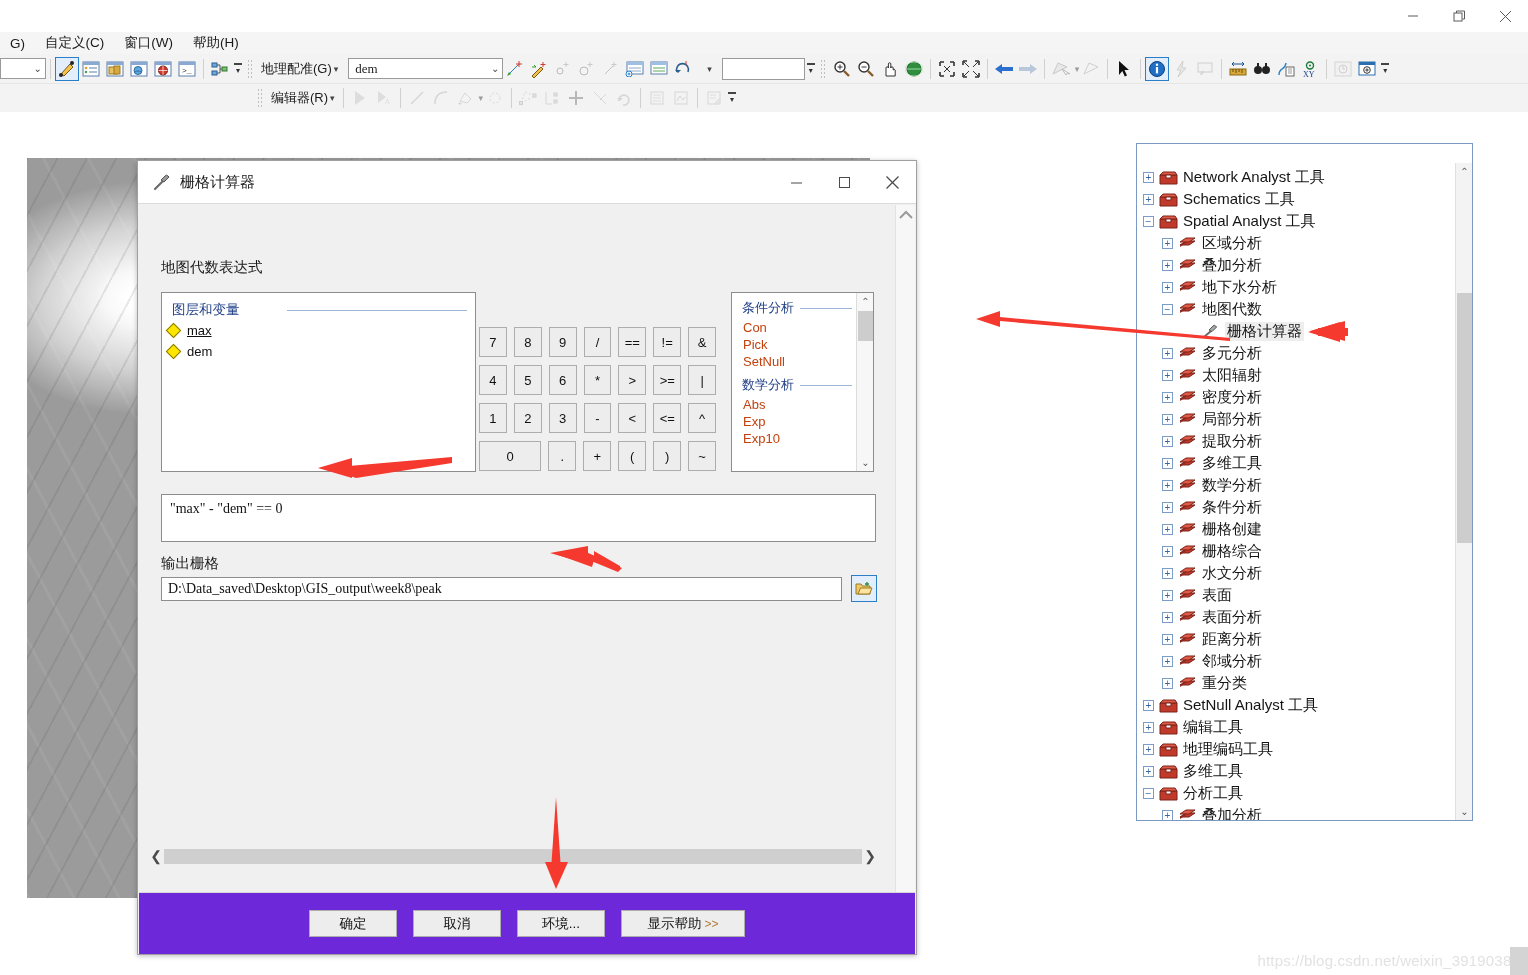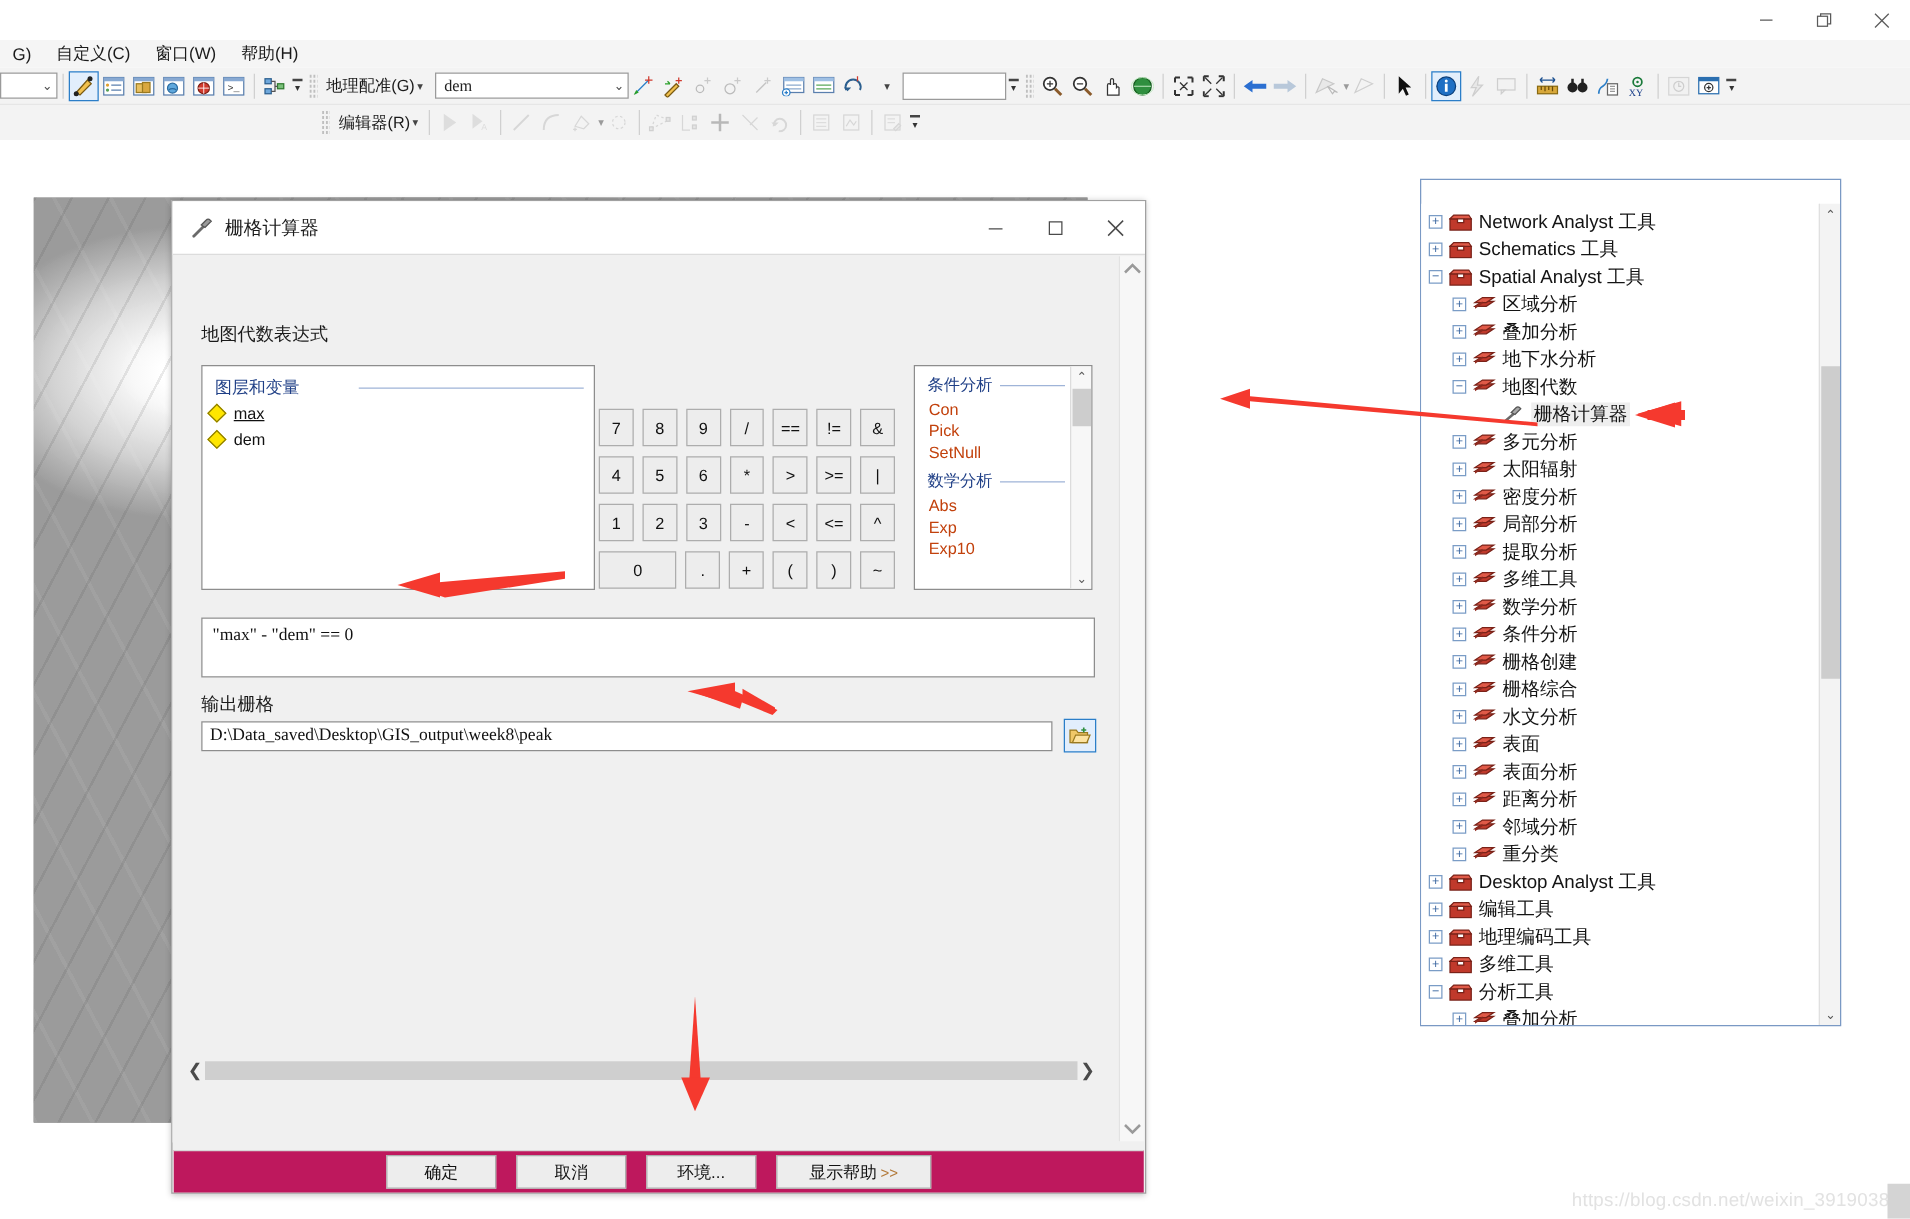--- a/index.html
+++ b/index.html
@@ -166,22 +166,22 @@
   }
 
   .hscroll {
     position: absolute; left: 10px; bottom: 48px; width: 730px; height: 20px;
     display: flex; align-items: center;
   }
   .hscroll .a { width: 16px; display: flex; align-items: center; justify-content: center; color: #4a4a4a; font-size: 14px; }
   .hscroll .track { flex: 1; height: 15px; background: #cfcfcf; }
 
   .dlg-footer {
-    position: absolute; left: 1px; bottom: 0; width: 776px; height: 34px;
-    background: #be185d; border-top: 1px solid #d7d7d7;
+    position: absolute; left: 1px; bottom: 0; width: 776px; height: 62px;
+    background: #6d28d9; border-top: 1px solid #d7d7d7;
     display: flex; align-items: center; justify-content: center;
   }
   .fbtn {
     width: 88px; height: 27px; border: 1px solid #adadad; background: #ededed;
     font-size: 13.5px; color: #111; display: flex; align-items: center; justify-content: center;
     margin: 0 8px;
   }
   .fbtn.wide { width: 124px; }
   .fbtn .gt { color: #b37a3a; margin-left: 3px; font-size: 12px; }
 
@@ -919,21 +919,21 @@
           </div>
           <div class="node lvl1">
             <span class="exp">+</span>
             <span class="ico">
               <svg width="19" height="15" viewBox="0 0 19 15">
                 <path d="M1 5 h17 v9 H1z" fill="#c0392b" stroke="#7a2218"></path>
                 <path d="M1 5 L4 2 h12 l2 3z" fill="#e05a48" stroke="#7a2218"></path>
                 <path d="M7 5 h5 v3 H7z" fill="#fff" stroke="#7a2218"></path>
               </svg>
             </span>
-            <span class="lbl">Desktop Analyst 工具</span>
+            <span class="lbl">SetNull Analyst 工具</span>
           </div>
           <div class="node lvl1">
             <span class="exp">+</span>
             <span class="ico">
               <svg width="19" height="15" viewBox="0 0 19 15">
                 <path d="M1 5 h17 v9 H1z" fill="#c0392b" stroke="#7a2218"></path>
                 <path d="M1 5 L4 2 h12 l2 3z" fill="#e05a48" stroke="#7a2218"></path>
                 <path d="M7 5 h5 v3 H7z" fill="#fff" stroke="#7a2218"></path>
               </svg>
             </span>

